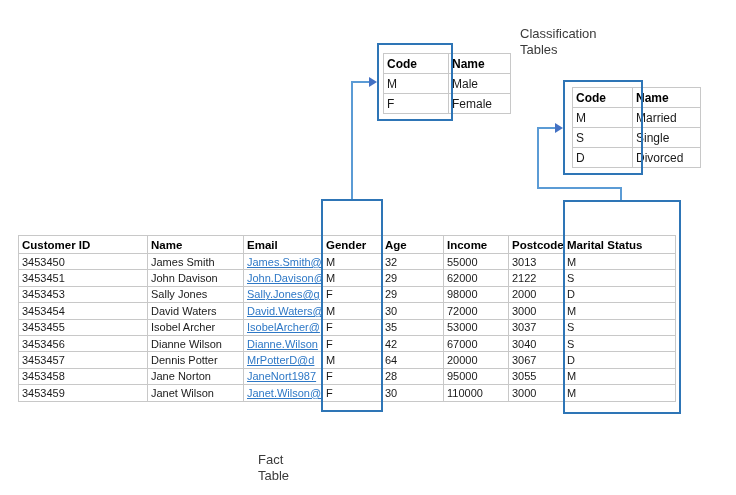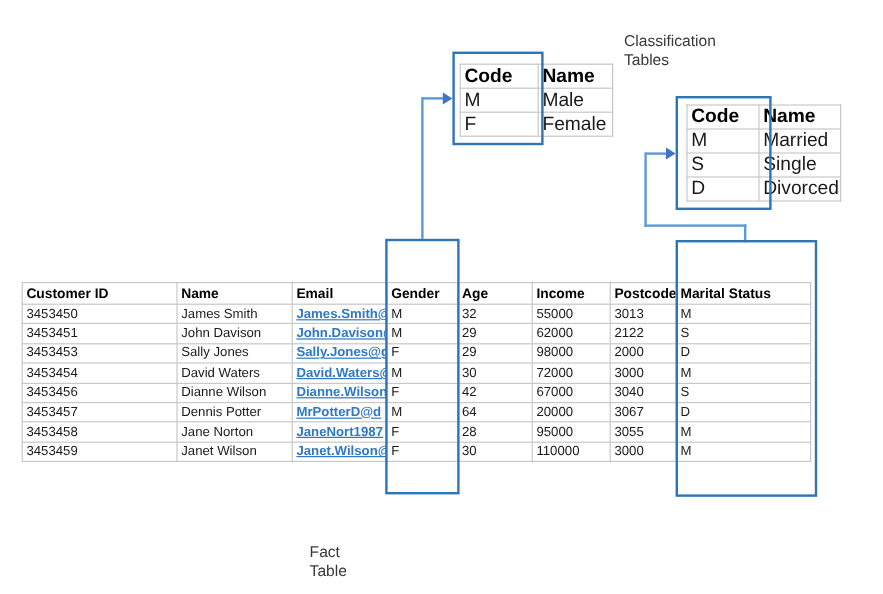--- a/index.html
+++ b/index.html
@@ -5,30 +5,30 @@
   html,body{margin:0;padding:0;background:#fff;}
   .canvas{position:relative;width:736px;height:495px;background:#ffffff;overflow:hidden;
           font-family:"Liberation Sans",sans-serif;color:#1a1a1a;}
 
   
   table{border-collapse:collapse;table-layout:fixed;background:#fff;position:absolute;}
   td,th{border:1px solid #c8c8c8;padding:0 3px;overflow:hidden;white-space:nowrap;
         text-align:left;vertical-align:middle;font-weight:normal;}
   th{font-weight:bold;color:#000;}
 
-  .classtable{font-size:16px;}
+  .classtable{font-size:12px;}
   .classtable th,.classtable td{height:19px;}
   #gender-class-table{left:383px;top:53px;width:127px;}
   #marital-class-table{left:572px;top:87px;width:128px;}
 
   #fact-table{left:18px;top:207px;width:657px;font-size:11px;margin-top:28px;}
   #fact-table th{height:17px;font-size:11.5px;}
   #fact-table td{height:15.4px;}
 
-  .link{color:#2e78c6;text-decoration:underline;cursor:pointer;font-weight:bold;}
+  .link{color:#2e78c6;text-decoration:underline;cursor:pointer;}
 
   
   .bluerect{position:absolute;border:2px solid #2e75b6;background:transparent;
             box-sizing:border-box;z-index:5;pointer-events:none;}
   #gender-class-rect{left:377px;top:43px;width:76px;height:78px;}
   #marital-class-rect{left:563px;top:80px;width:80px;height:95px;}
   #gender-col-rect{left:321px;top:199px;width:62px;height:213px;}
   #marital-col-rect{left:563px;top:200px;width:118px;height:214px;}
 
   
@@ -167,20 +167,30 @@
           <td>3453454</td>
           <td>David Waters</td>
           <td><span class="link">David.Waters@</span></td>
           <td>M</td>
           <td>30</td>
           <td>72000</td>
           <td>3000</td>
           <td>M</td>
         </tr>
         <tr>
+          <td>3453455</td>
+          <td>Isobel Archer</td>
+          <td><span class="link">IsobelArcher@</span></td>
+          <td>F</td>
+          <td>35</td>
+          <td>53000</td>
+          <td>3037</td>
+          <td>S</td>
+        </tr>
+        <tr>
           <td>3453456</td>
           <td>Dianne Wilson</td>
           <td><span class="link">Dianne.Wilson</span></td>
           <td>F</td>
           <td>42</td>
           <td>67000</td>
           <td>3040</td>
           <td>S</td>
         </tr>
         <tr>

